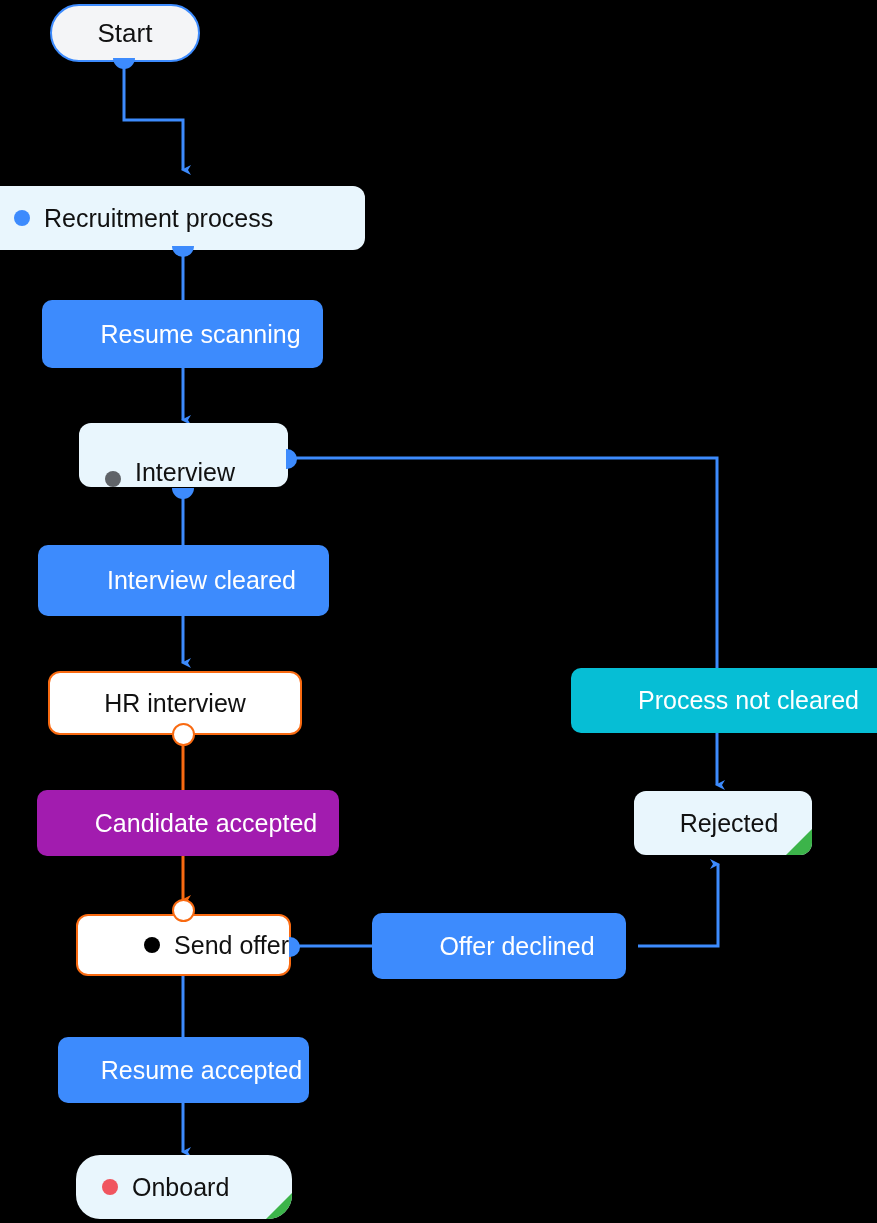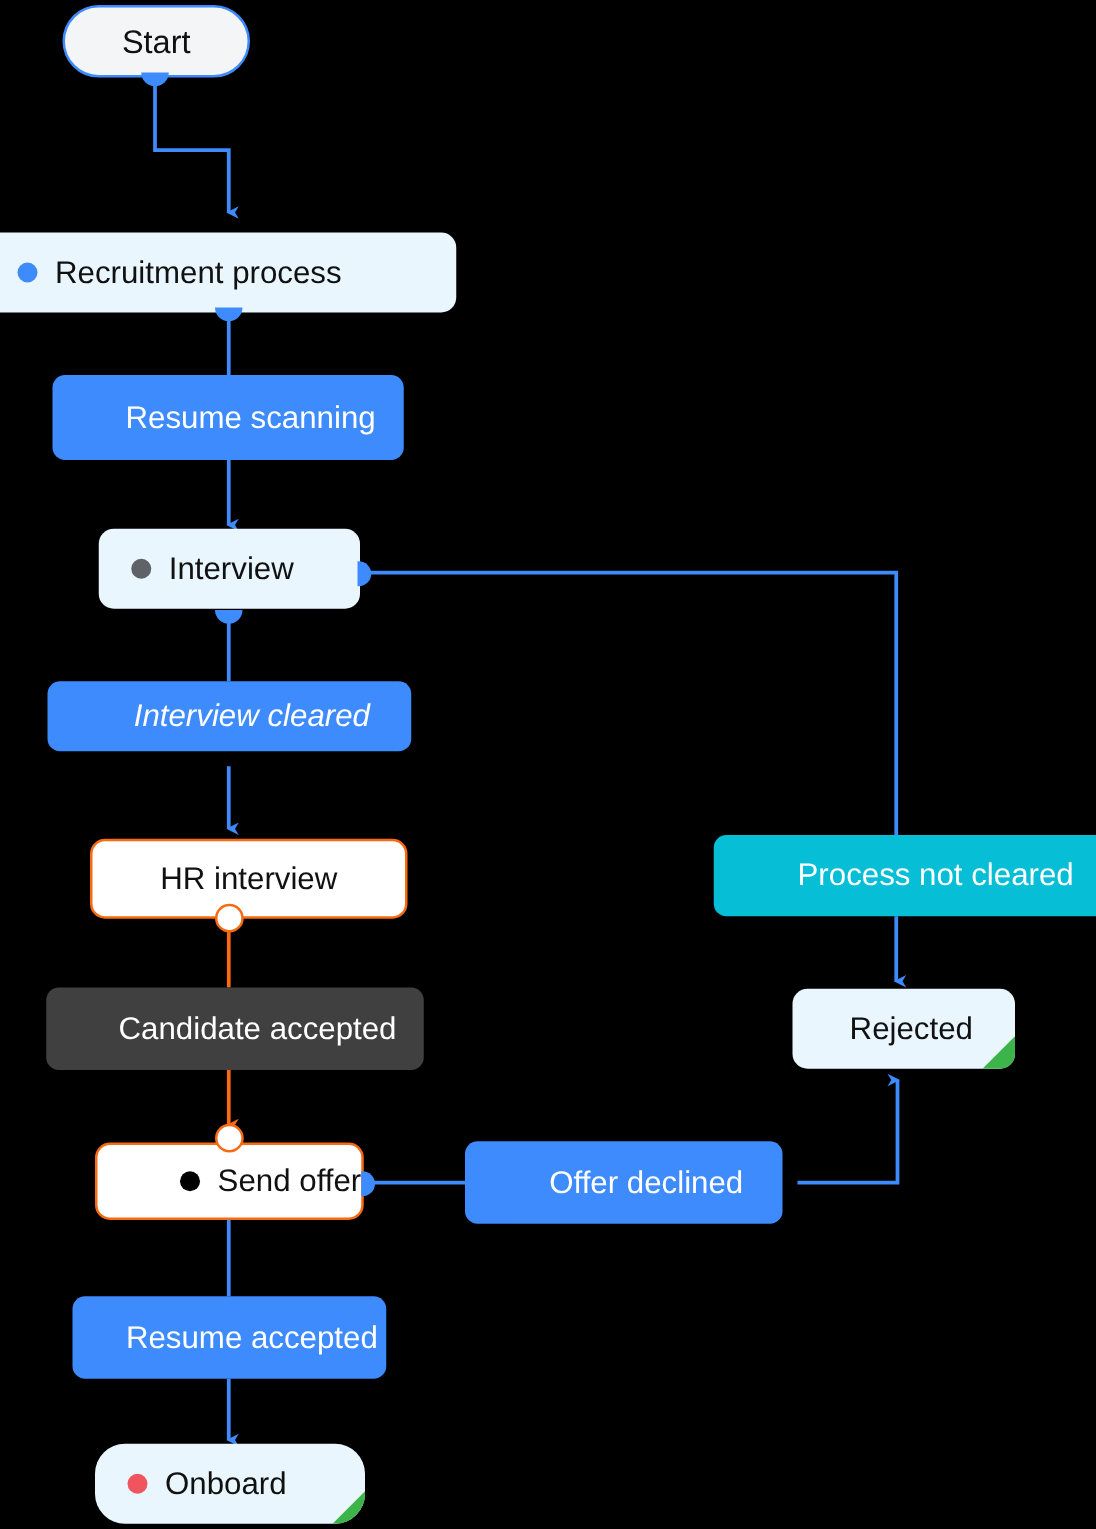--- a/index.html
+++ b/index.html
@@ -14,21 +14,21 @@
   
   .state{background:#e9f6fd;color:#111;font-size:25px;padding-left:26px;}
   .pill{background:#f4f5f7;border:2.5px solid #3d8bfd;border-radius:999px;
         color:#111;font-size:26px;justify-content:center;text-align:center;}
   .orangebox{background:#fff;border:2.5px solid #f96a11;color:#111;font-size:25px;
              justify-content:center;border-radius:12px;}
 
   
   .trans{justify-content:center;color:#fff;font-size:25px;border-radius:10px;padding-left:36px;}
   .trans-blue{background:#3d8bfd;}
-  .trans-orange{background:#404040;}
+  .trans-orange{background:#a21caf;}
   .trans-teal{background:#06bed5;}
 
   .dot{width:16px;height:16px;border-radius:50%;flex:0 0 auto;margin-right:14px;}
   .dot-blue{background:#3d8bfd;}
   .dot-gray{background:#5f6368;}
   .dot-black{background:#000;}
   .dot-red{background:#f0555f;}
 
   
   .corner{position:absolute;right:0;bottom:0;width:0;height:0;
@@ -94,32 +94,32 @@
   <div class="node state" style="left:-12px;top:186px;width:377px;height:64px;">
     <span class="dot dot-blue"></span>
     <span class="lbl">Recruitment process</span>
   </div>
   <div class="port port-bottom" style="left:172px;top:246px;"></div>
 
   <div class="node trans trans-blue" style="left:42px;top:300px;width:281px;height:68px;">
     <span class="lbl">Resume scanning</span>
   </div>
 
-  <div class="node state" style="left:79px;top:423px;width:209px;height:64px;">
+  <div class="node state" style="left:79px;top:423px;width:209px;height:64px;align-items:flex-end;">
     <span class="dot dot-gray"></span>
     <span class="lbl">Interview</span>
   </div>
   <div class="port port-right" style="left:286px;top:449px;"></div>
   <div class="port port-bottom" style="left:172px;top:488px;"></div>
 
-  <div class="node trans trans-blue" style="left:38px;top:545px;width:291px;height:56px;font-style:italic;">
+  <div class="node trans trans-blue" style="left:38px;top:545px;width:291px;height:71px;">
     <span class="lbl">Interview cleared</span>
   </div>
 
-  <div class="node orangebox" style="left:72px;top:671px;width:254px;height:64px;">
+  <div class="node orangebox" style="left:48px;top:671px;width:254px;height:64px;">
     <span class="lbl">HR interview</span>
   </div>
   <div class="circ-port" style="left:172px;top:723px;"></div>
 
   <div class="node trans trans-orange" style="left:37px;top:790px;width:302px;height:66px;">
     <span class="lbl">Candidate accepted</span>
   </div>
 
   <div class="node orangebox" style="left:76px;top:914px;width:215px;height:62px;justify-content:flex-end;padding-left:28px;">
     <span class="dot dot-black"></span>

